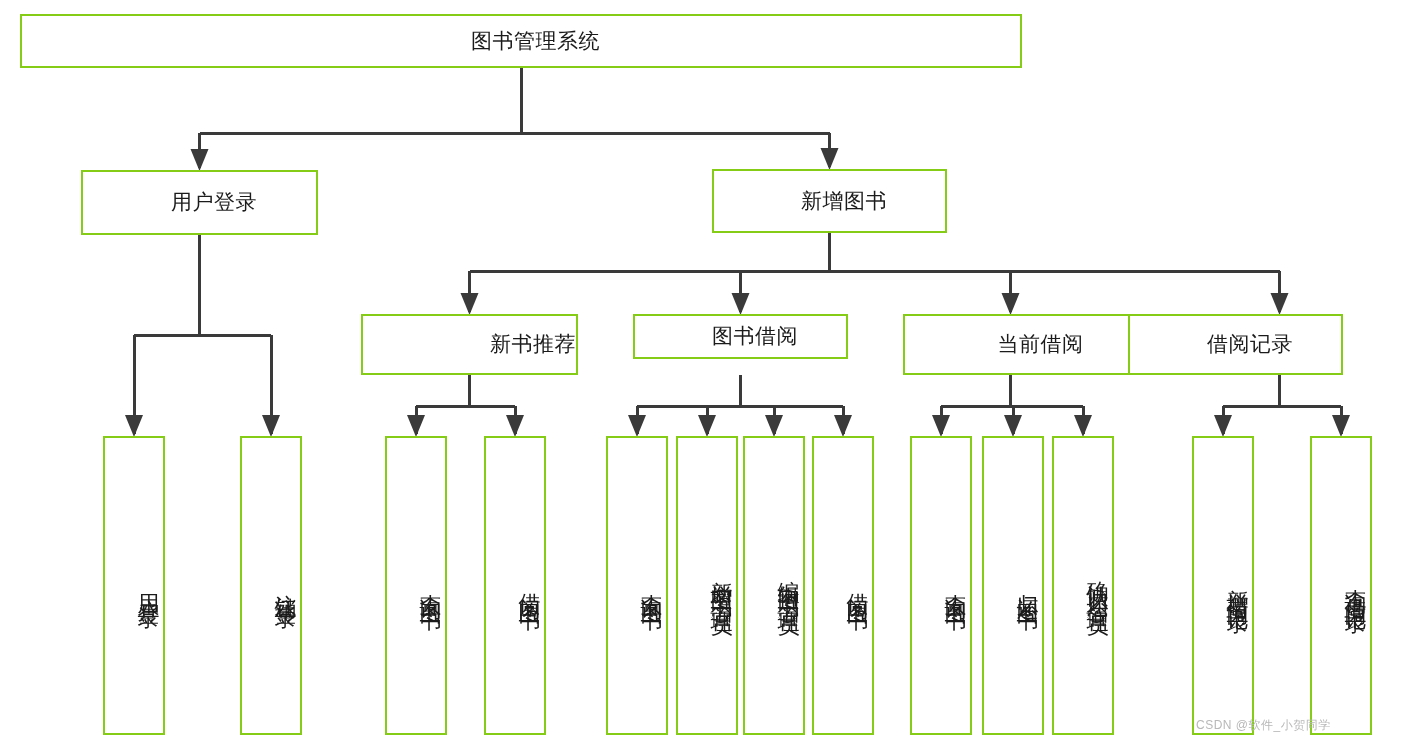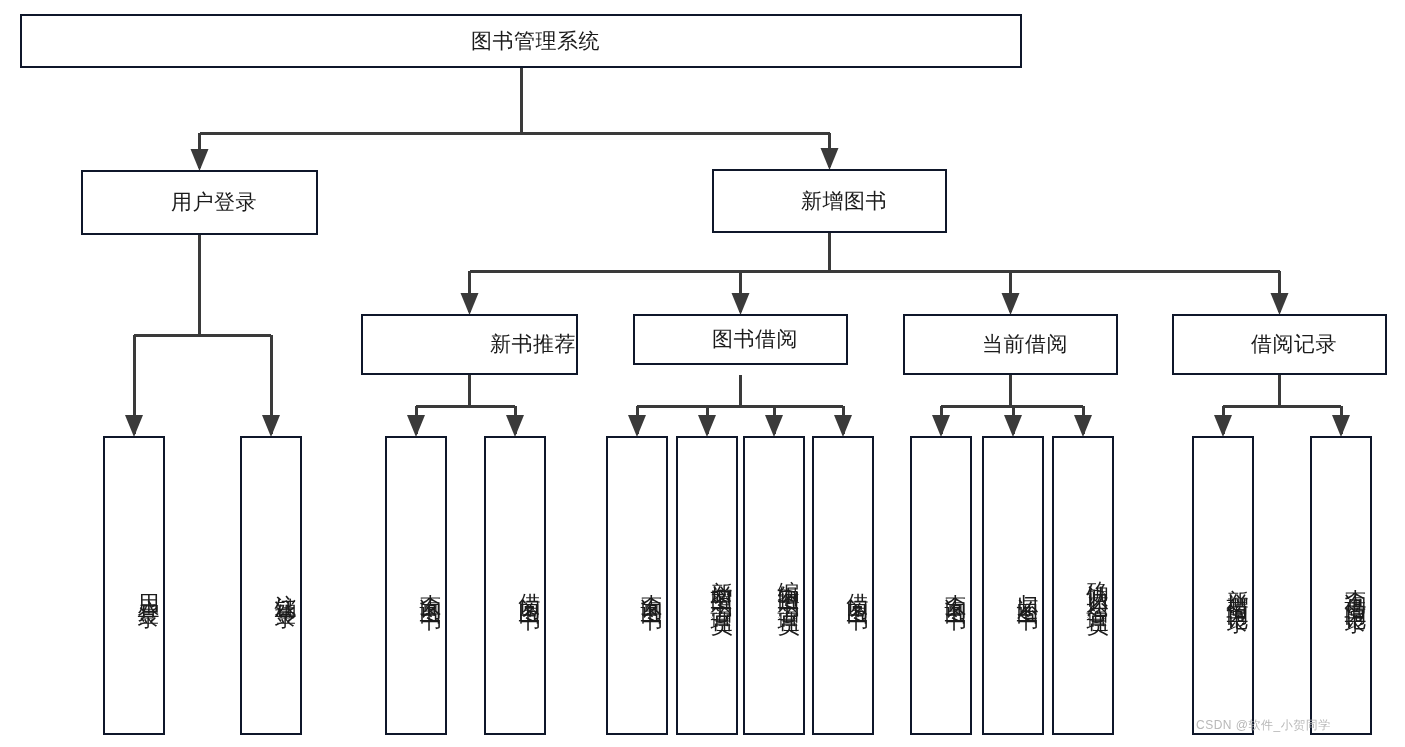--- a/index.html
+++ b/index.html
@@ -22,21 +22,21 @@
     left: 0;
     top: 0;
     width: 1405px;
     height: 747px;
     pointer-events: none;
   }
   .node {
     position: absolute;
     box-sizing: border-box;
     background: #ffffff;
-    border: 2px solid #0f172a;
+    border: 2px solid #84cc16;
     display: flex;
     align-items: center;
     justify-content: center;
     color: #1b1b1b;
     padding-left: 29px;
   }
   .node-label {
     display: block;
     text-align: center;
     white-space: pre-line;
@@ -131,27 +131,27 @@
       </div>
       <div class="node h" style="left: 81px; top: 170px; width: 237px; height: 65px;">
         <span class="node-label">用户登录</span>
       </div>
       <div class="node h" style="left: 712px; top: 169px; width: 235px; height: 64px;">
         <span class="node-label">新增图书</span>
       </div>
       <div class="node h" style="left: 361px; top: 314px; width: 217px; height: 61px; justify-content: flex-end;">
         <span class="node-label">新书推荐</span>
       </div>
-      <div class="node h" style="left: 633px; top: 314px; width: 215px; height: 51px;">
+      <div class="node h" style="left: 633px; top: 314px; width: 215px; height: 45px;">
         <span class="node-label">图书借阅</span>
       </div>
-      <div class="node h" style="left: 903px; top: 314px; width: 215px; height: 61px; justify-content: center;">
+      <div class="node h" style="left: 903px; top: 314px; width: 246px; height: 61px; justify-content: center;">
         <span class="node-label">当前借阅</span>
       </div>
-      <div class="node h" style="left: 1172px; top: 314px; width: 215px; height: 61px;">
+      <div class="node h" style="left: 1128px; top: 314px; width: 215px; height: 61px;">
         <span class="node-label">借阅记录</span>
       </div>
       <div class="node v" style="left: 103px; top: 436px; width: 62px; height: 299px;">
         <span class="node-label">用户登录</span>
       </div>
       <div class="node v" style="left: 240px; top: 436px; width: 62px; height: 299px;">
         <span class="node-label">注销登录</span>
       </div>
       <div class="node v" style="left: 385px; top: 436px; width: 62px; height: 299px;">
         <span class="node-label">查询图书</span>

